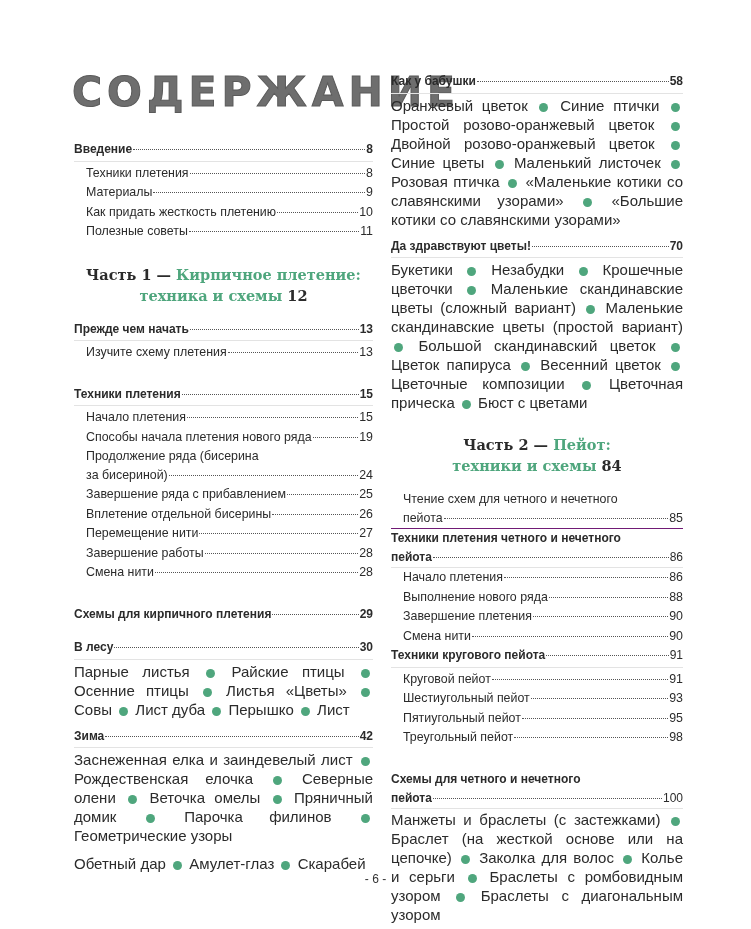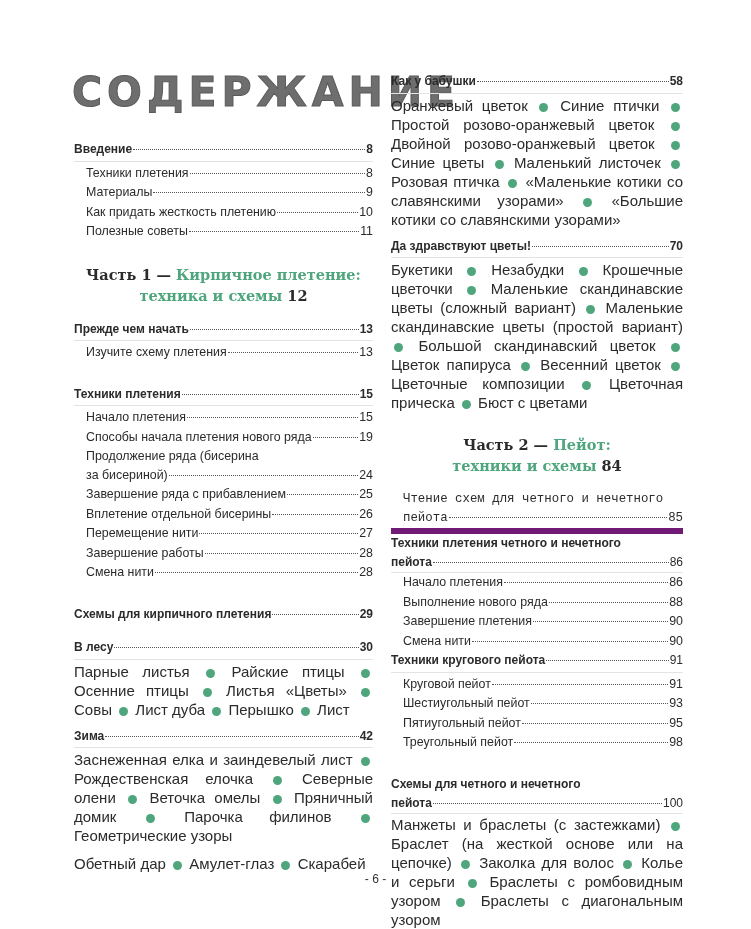--- a/index.html
+++ b/index.html
@@ -196,21 +196,21 @@
   </div>
   <div class="items"><span>Букетики</span> <span class="dot"></span> <span>Незабудки</span> <span class="dot"></span> <span>Крошечные цветочки</span> <span class="dot"></span> <span>Маленькие скандинавские цветы (сложный вариант)</span> <span class="dot"></span> <span>Маленькие скандинавские цветы (простой вариант)</span> <span class="dot"></span> <span>Большой скандинавский цветок</span> <span class="dot"></span> <span>Цветок папируса</span> <span class="dot"></span> <span>Весенний цветок</span> <span class="dot"></span> <span>Цветочные композиции</span> <span class="dot"></span> <span>Цветочная прическа</span> <span class="dot"></span> <span>Бюст с цветами</span></div>
 
   <div class="gap-l"></div>
   <div class="part" style="">
     <div><span>Часть 2 — </span><span class="green">Пейот:</span></div>
     <div><span class="green">техники и схемы</span> <span class="num">84</span></div>
   </div>
   <div class="gap-m"></div>
 
-  <div class="wrap-row sub" style="border-bottom:6px solid #701a75;font-family:Liberation Mono, monospace;">
+  <div class="wrap-row sub" style="border-bottom:1px solid #701a75;">
     <div>Чтение схем для четного и нечетного</div>
     <div class="last">
         <span>пейота</span>
         <span class="dots"></span>
         <span>85</span>
       </div>
   </div>
   <div class="wrap-row head" style="border-bottom:1px solid #e3e3e3;">
     <div>Техники плетения четного и нечетного</div>
     <div class="last">

